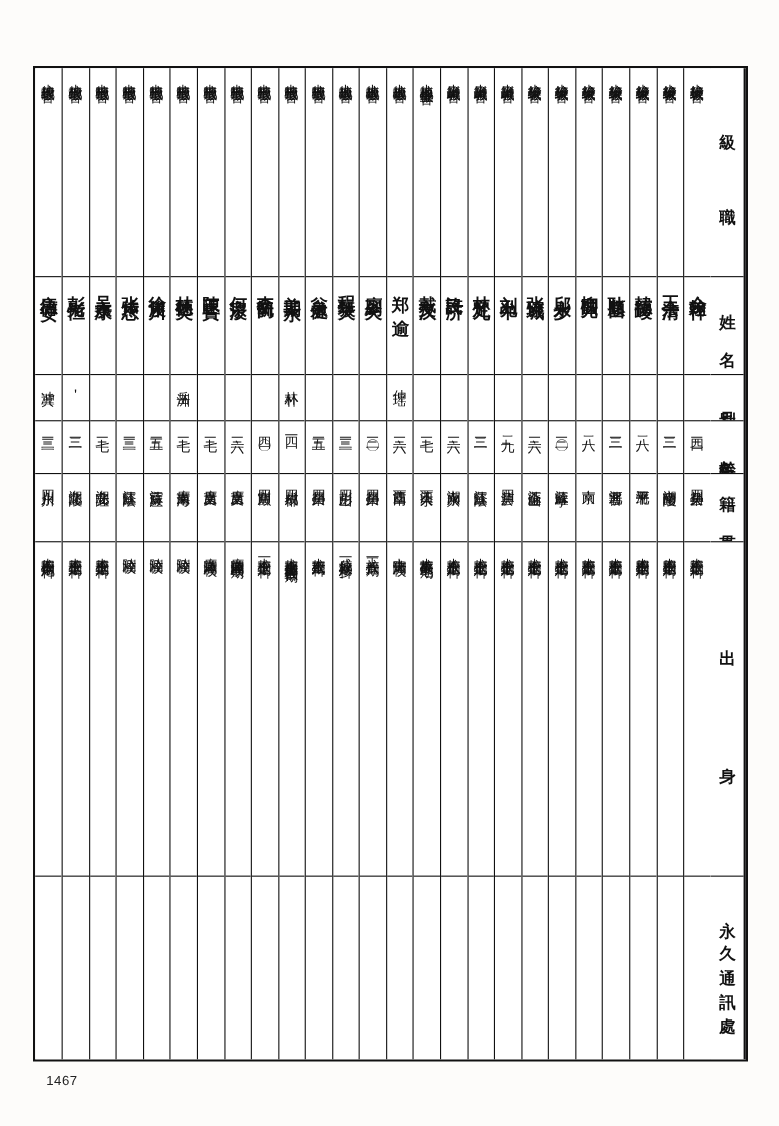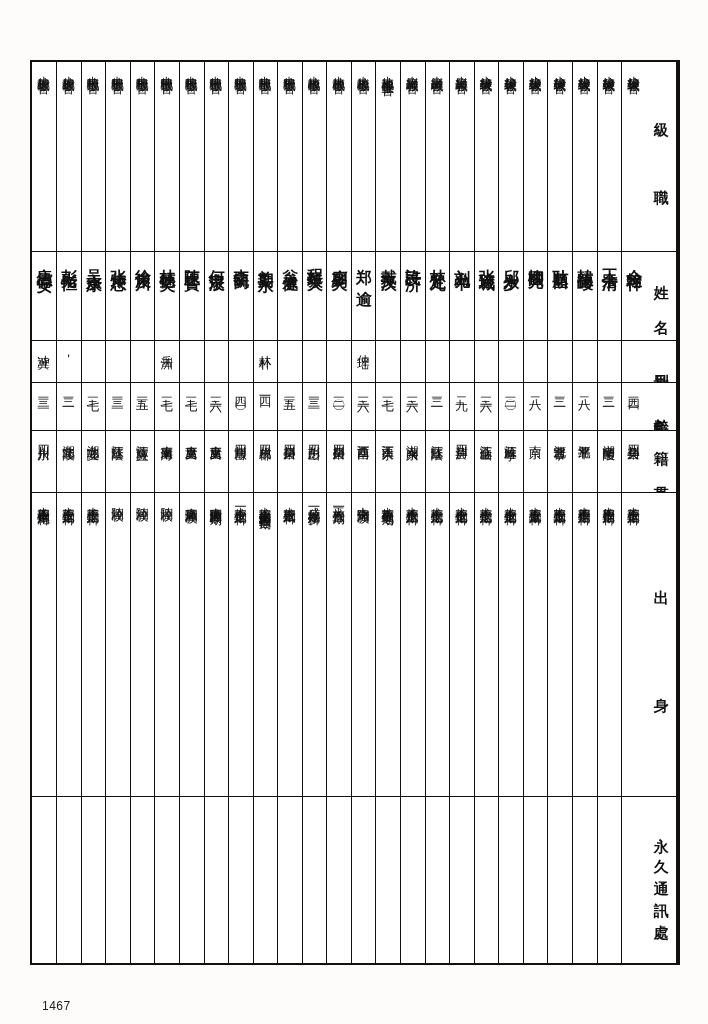--- a/index.html
+++ b/index.html
@@ -106,21 +106,20 @@
   .cell.age, .cell.native { align-items: flex-start; }
 
   .page-number {
     position: absolute;
     left: 42px;
     top: 975px;
     font-size: 12px;
     font-family: "Liberation Sans", sans-serif;
     color: #222;
     letter-spacing: 0.5px;
-    margin-top: 24px;
   }
 </style>
 </head>
 <body>
 
 <div class="page">
 
   <div class="table-wrap">
 
     <div class="col header-col">

